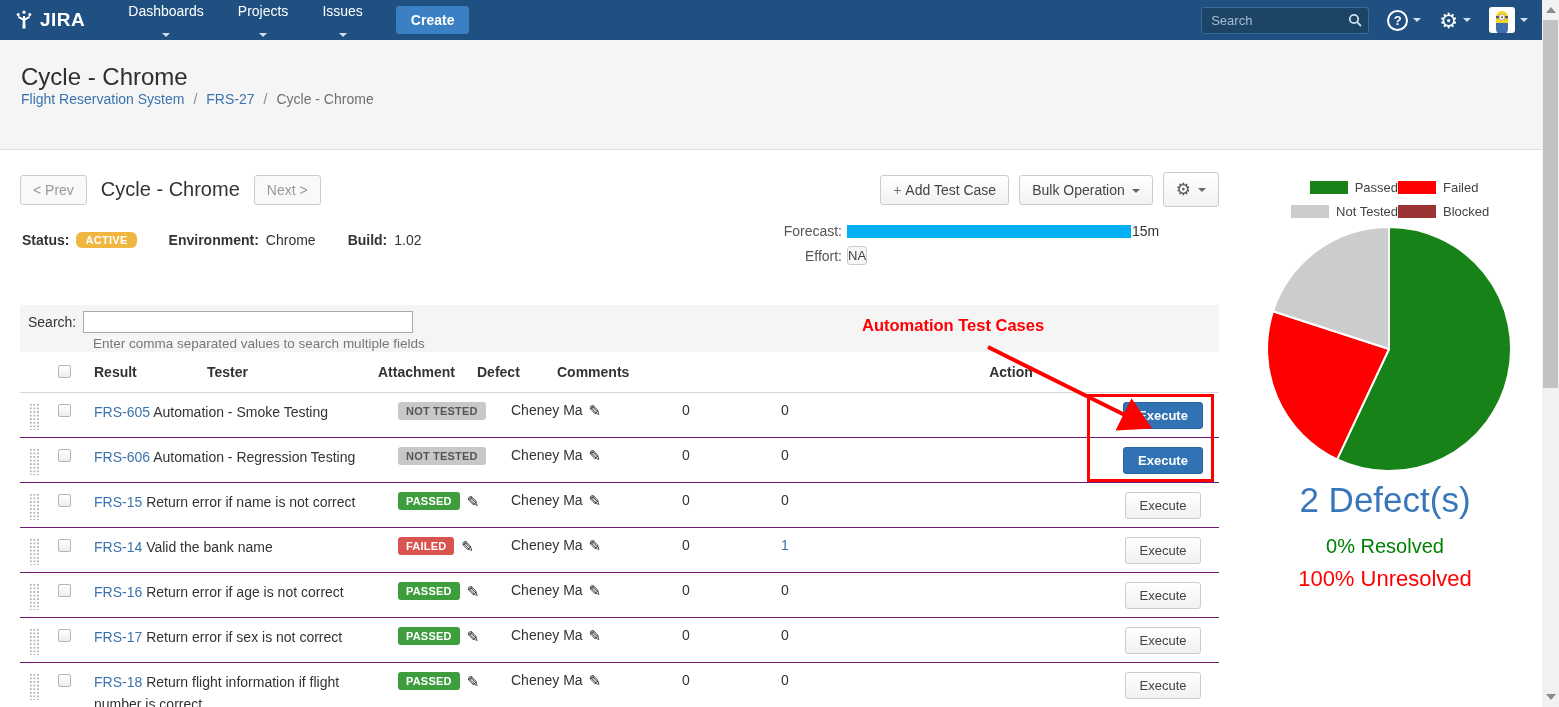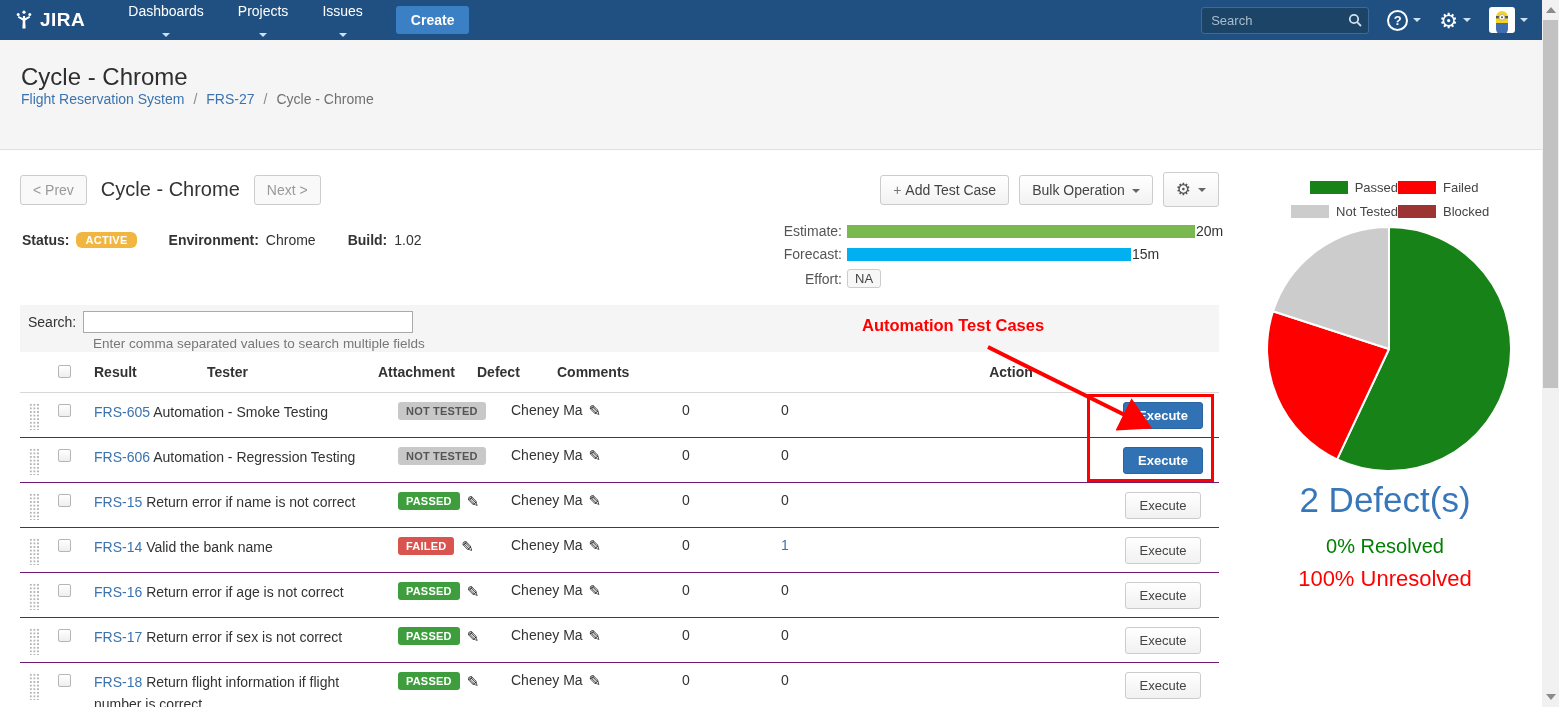--- a/index.html
+++ b/index.html
@@ -56,21 +56,21 @@
   .status-gap { width:18px; }
   
   .metrics { position:absolute; right:0; top:73px; width:445px; font-size:14px; color:#555; }
   .m-row { display:flex; align-items:center; margin-bottom:7px; }
   .m-label { width:68px; text-align:right; margin-right:5px; flex:none; }
   .bar { height:13px; flex:none; }
   .bar-estimate { width:348px; background:#79b94f; }
   .bar-forecast { width:284px; background:#00b0f0; }
   .m-val { color:#333; margin-left:1px; }
   .na-badge { border:1px solid #ccc; border-radius:3px; background:#f7f7f7; color:#444;
-    font-size:13px; padding:1px 7px; }
+    font-size:13px; padding:1px 0; }
   
   .search-strip { position:absolute; left:0; top:155px; width:1199px; height:47px;
     background:#f5f5f5; padding:6px 0 0 8px; font-size:14px; }
   .search-strip .srow { display:flex; align-items:center; gap:7px; }
   .search-strip input { width:330px; height:22px; border:1px solid #aaa; background:#fff;
     font-size:13px; padding:0 6px; outline:none; }
   .search-hint { color:#777; font-size:13.5px; margin:3px 0 12px 65px; }
   
   .table { position:absolute; left:0; top:202px; width:1199px; }
   .thead { display:flex; align-items:center; height:41px; border-bottom:1px solid #d8d8d8; font-weight:bold; font-size:14px; }
@@ -218,25 +218,20 @@
     <span class="status-gap"></span>
     <span class="lbl-b">Environment:</span>
     <span>Chrome</span>
     <span class="status-gap"></span>
     <span class="lbl-b">Build:</span>
     <span>1.02</span>
   </div>
 
   <div class="metrics">
     <div class="m-row">
-      <span class="m-label">Estimate:</span>
-      <span class="bar bar-estimate"></span>
-      <span class="m-val">20m</span>
-    </div>
-    <div class="m-row">
       <span class="m-label">Forecast:</span>
       <span class="bar bar-forecast"></span>
       <span class="m-val">15m</span>
     </div>
     <div class="m-row">
       <span class="m-label">Effort:</span>
       <span class="na-badge">NA</span>
     </div>
   </div>
 

